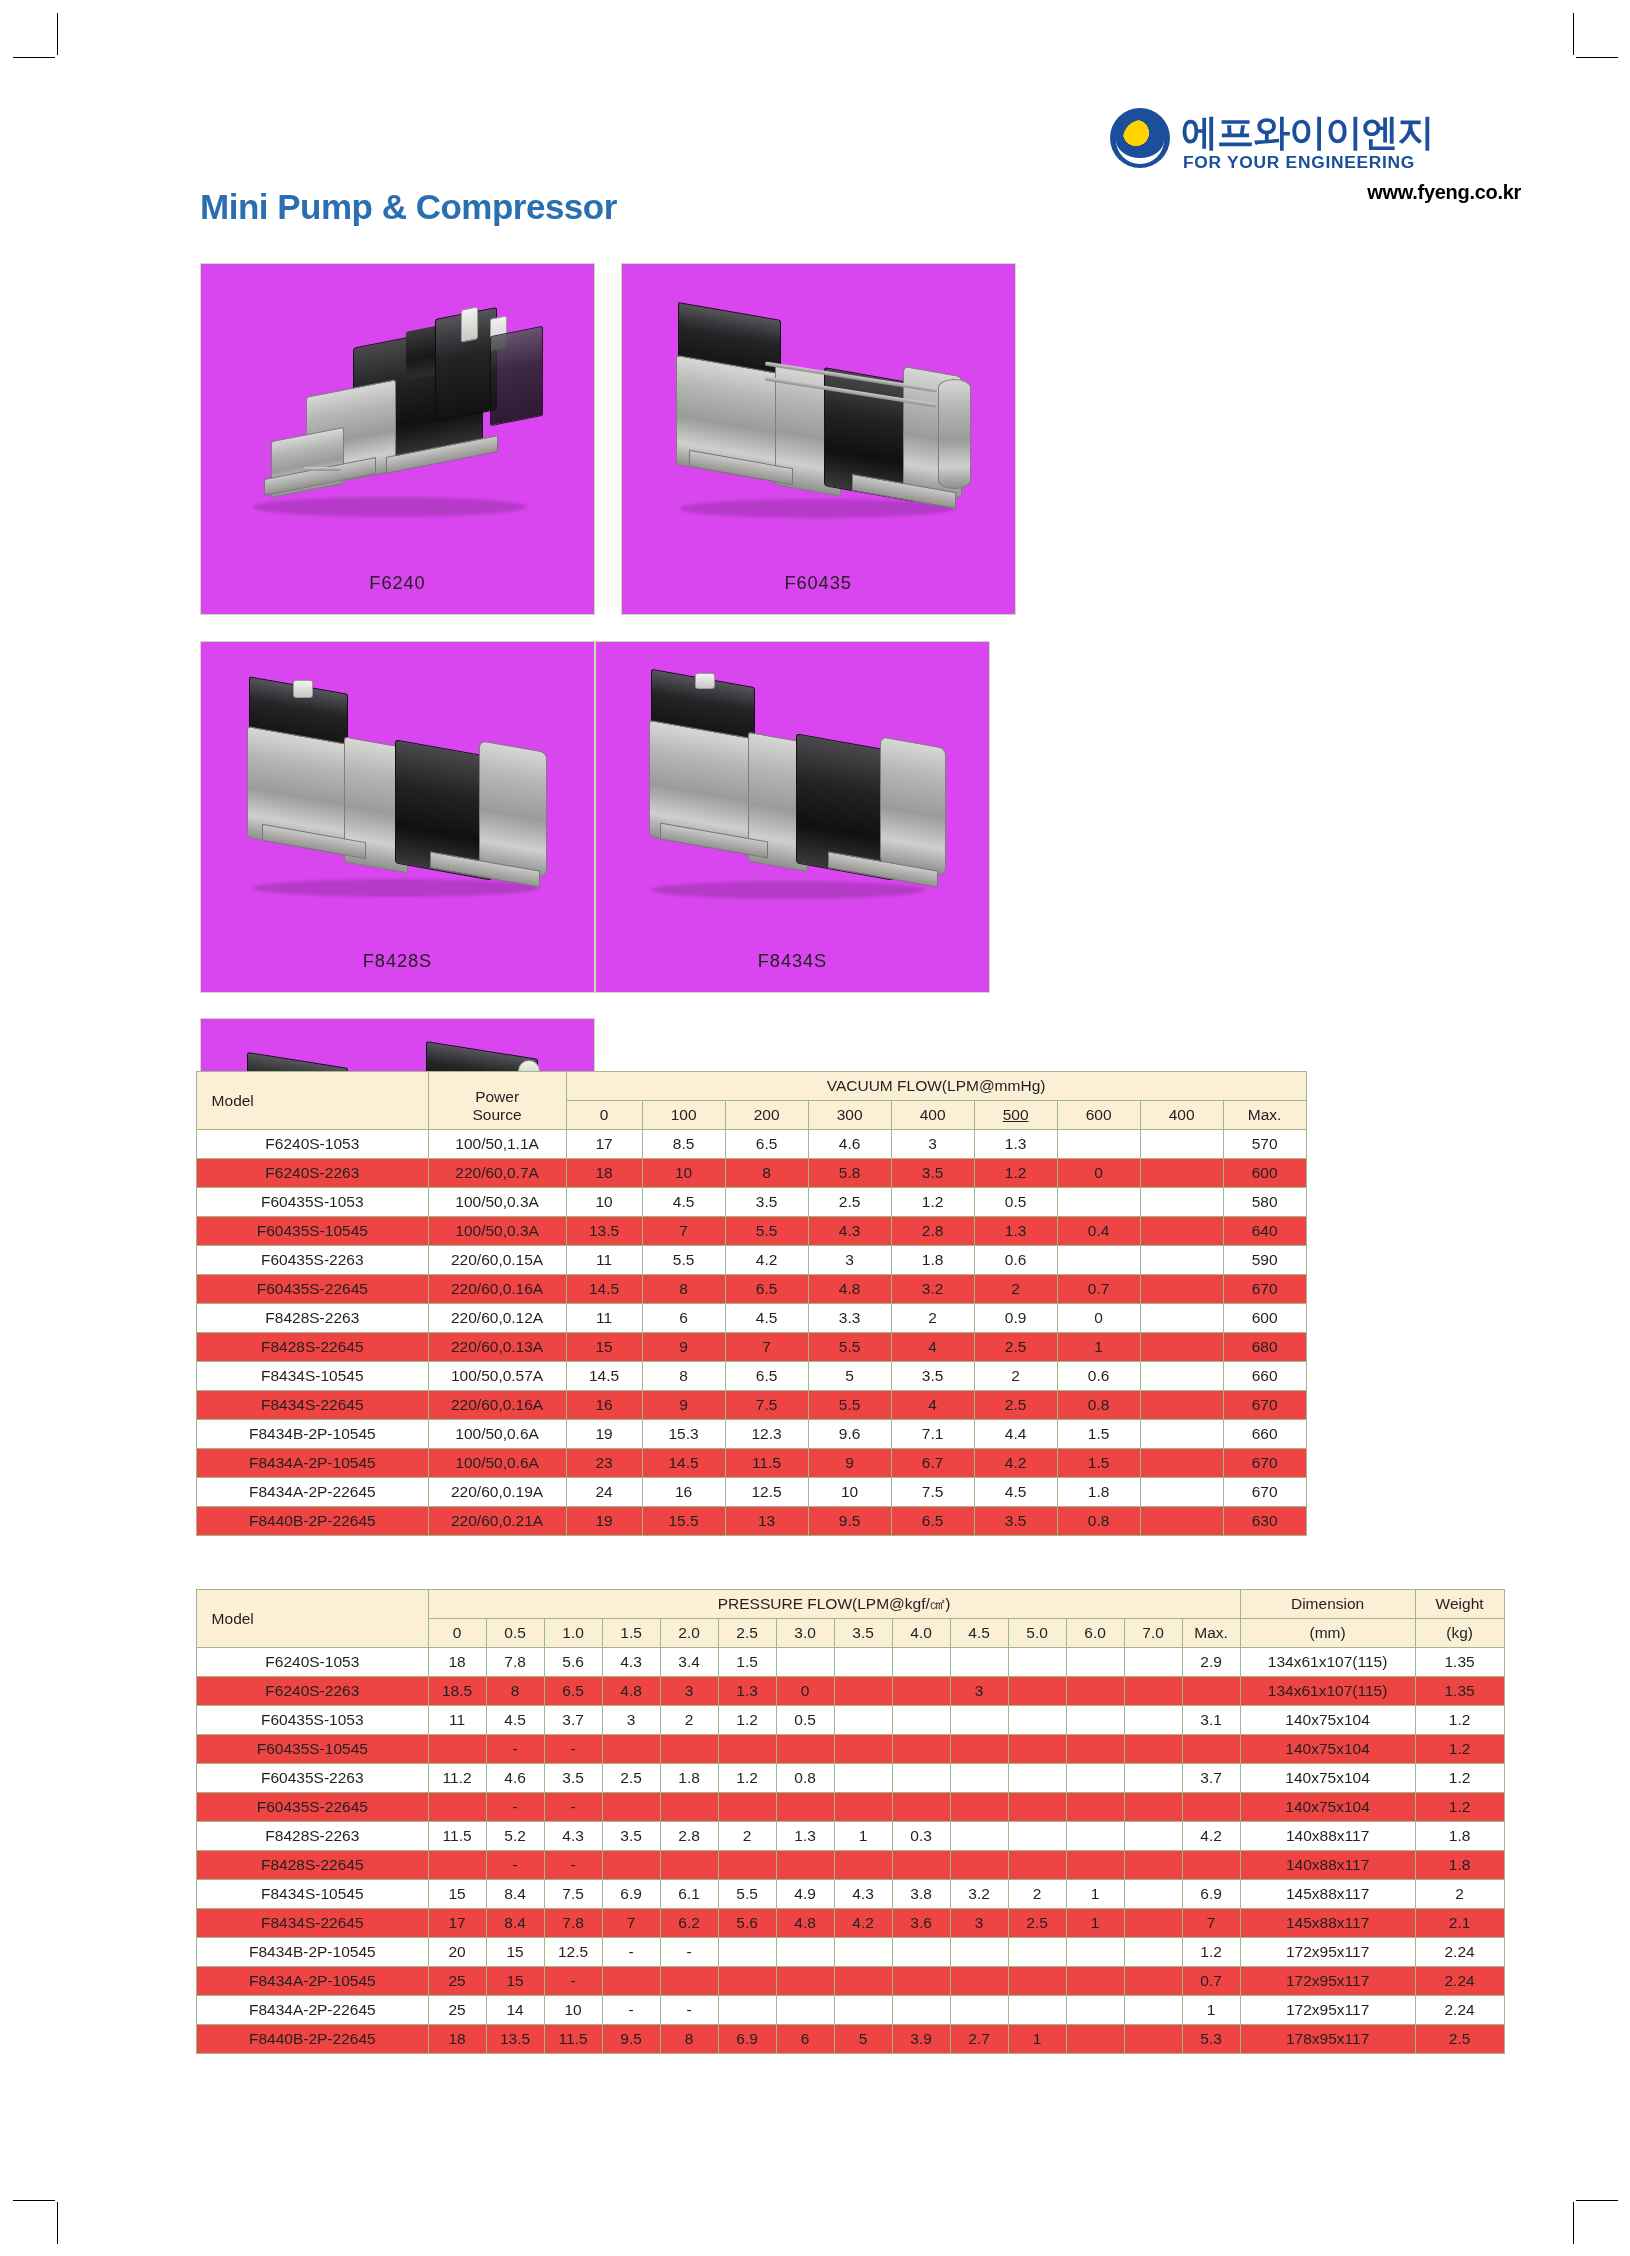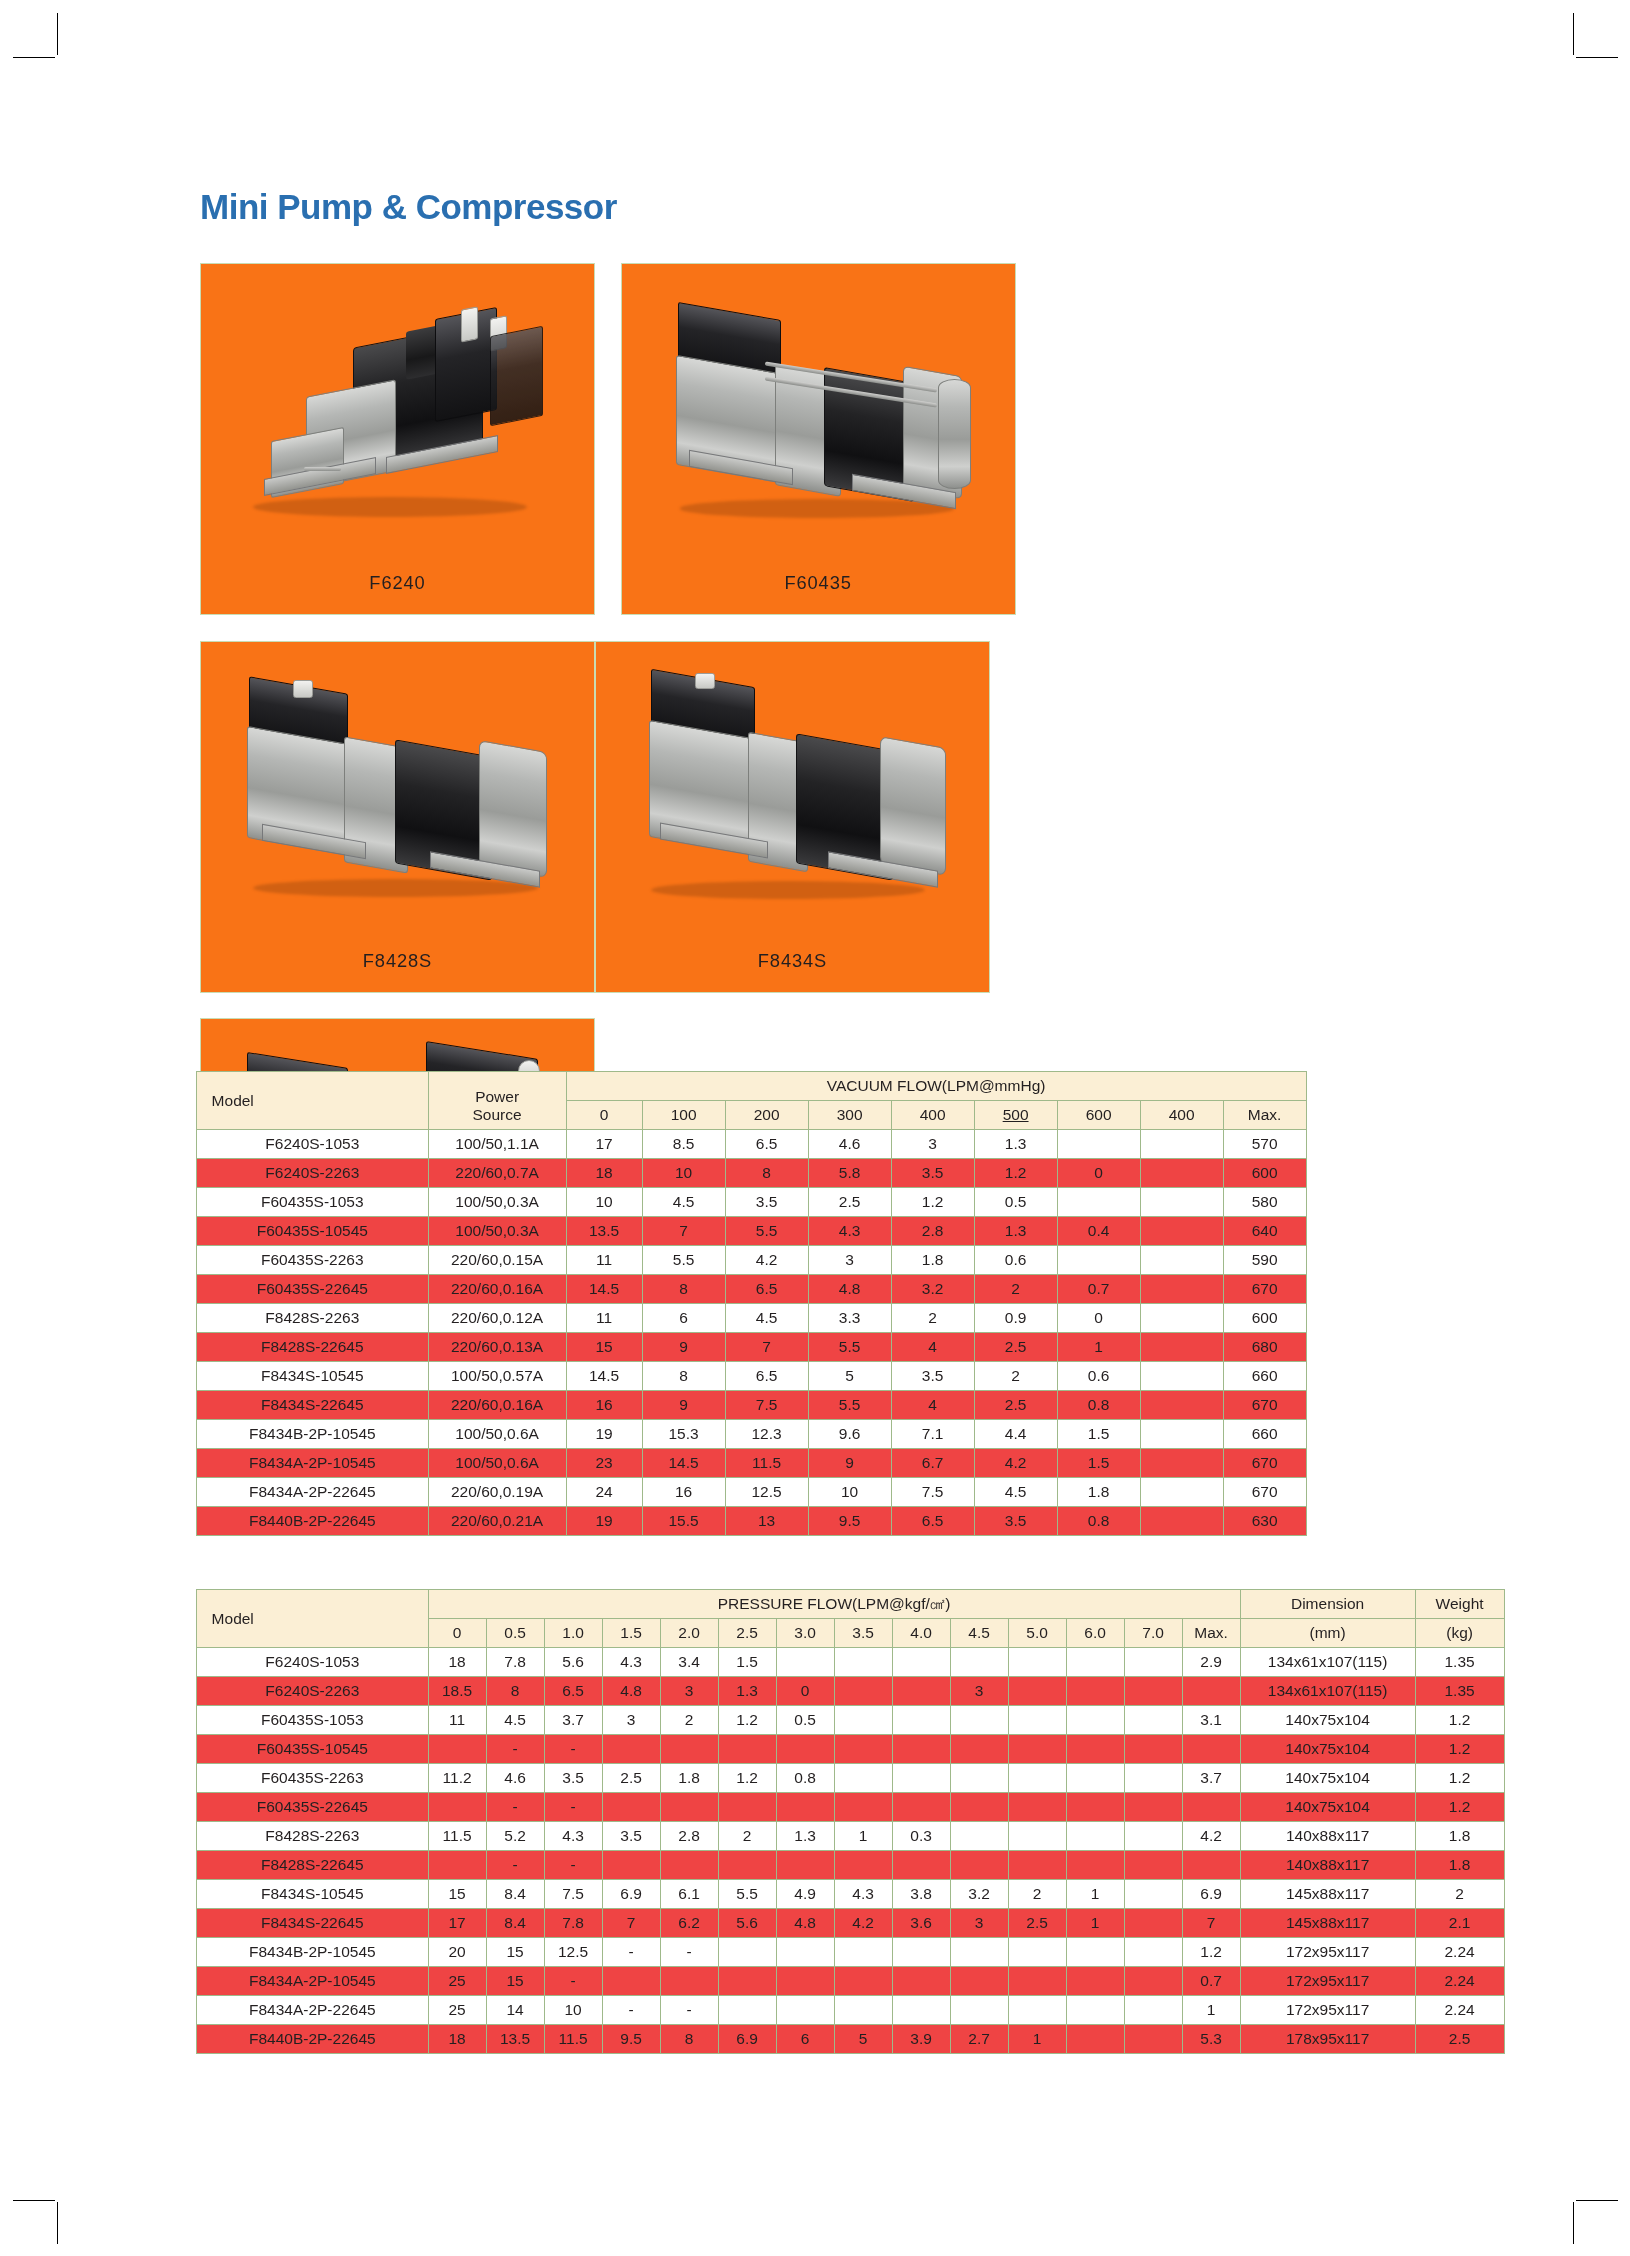--- a/index.html
+++ b/index.html
@@ -104,21 +104,21 @@
     left: 200px;
     top: 263px;
     width: 1235px;
   }
   .cell {
     float: left;
     width: 395px;
     height: 352px;
     margin: 0 25.6px 25.6px 0;
     border: 1.8px solid #c9dcb3;
-    background: #f97316;
+    background: #d946ef;
     position: relative;
     box-sizing: border-box;
   }
   .cell.last { margin-right: 0; }
   .cell .caption {
     position: absolute;
     bottom: 20px;
     left: 0; right: 0;
     text-align: center;
     font-size: 18.3px;
@@ -209,20 +209,28 @@
   <div class="crop h" style="left:12.8px; top:57px;"></div>
   <div class="crop v" style="left:1573px; top:12.8px;"></div>
   <div class="crop h" style="left:1576px; top:57px;"></div>
   <div class="crop v" style="left:57px; top:2202px;"></div>
   <div class="crop h" style="left:12.8px; top:2200px;"></div>
   <div class="crop v" style="left:1573px; top:2202px;"></div>
   <div class="crop h" style="left:1576px; top:2200px;"></div>
 
   <div class="title">Mini Pump &amp; Compressor</div>
 
+  <div class="logo-wrap">
+    <div class="logo-mark">
+        <div class="swoosh"></div>
+      </div>
+    <div class="logo-kr">에프와이이엔지</div>
+    <div class="logo-en">FOR YOUR ENGINEERING</div>
+    <div class="logo-url">www.fyeng.co.kr</div>
+  </div>
 
   <div class="grid">
 
     <div class="cell">
       <div class="photo">
         <div class="shadow" style="left:37px; top:217px; width:274px; height:20px;"></div>
         <div class="pbody dark" style="left:137px; top:55px; width:128px; height:123px; transform:skewY(-11deg); border-radius:3.7px;"></div>
         <div class="pbody metal" style="left:90px; top:108px; width:88px; height:90px; transform:skewY(-11deg); border-radius:3.7px;"></div>
         <div class="pbody darkflat" style="left:190px; top:44px; width:79px; height:48px; transform:skewY(-11deg); border-radius:2.7px;"></div>
         <div class="pbody head" style="left:219px; top:33px; width:60px; height:101px; transform:skewY(-11deg);"></div>

